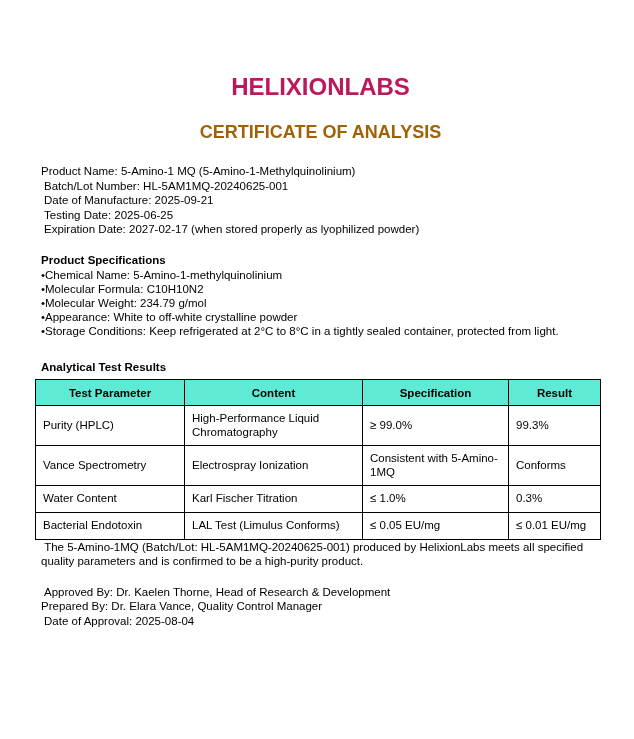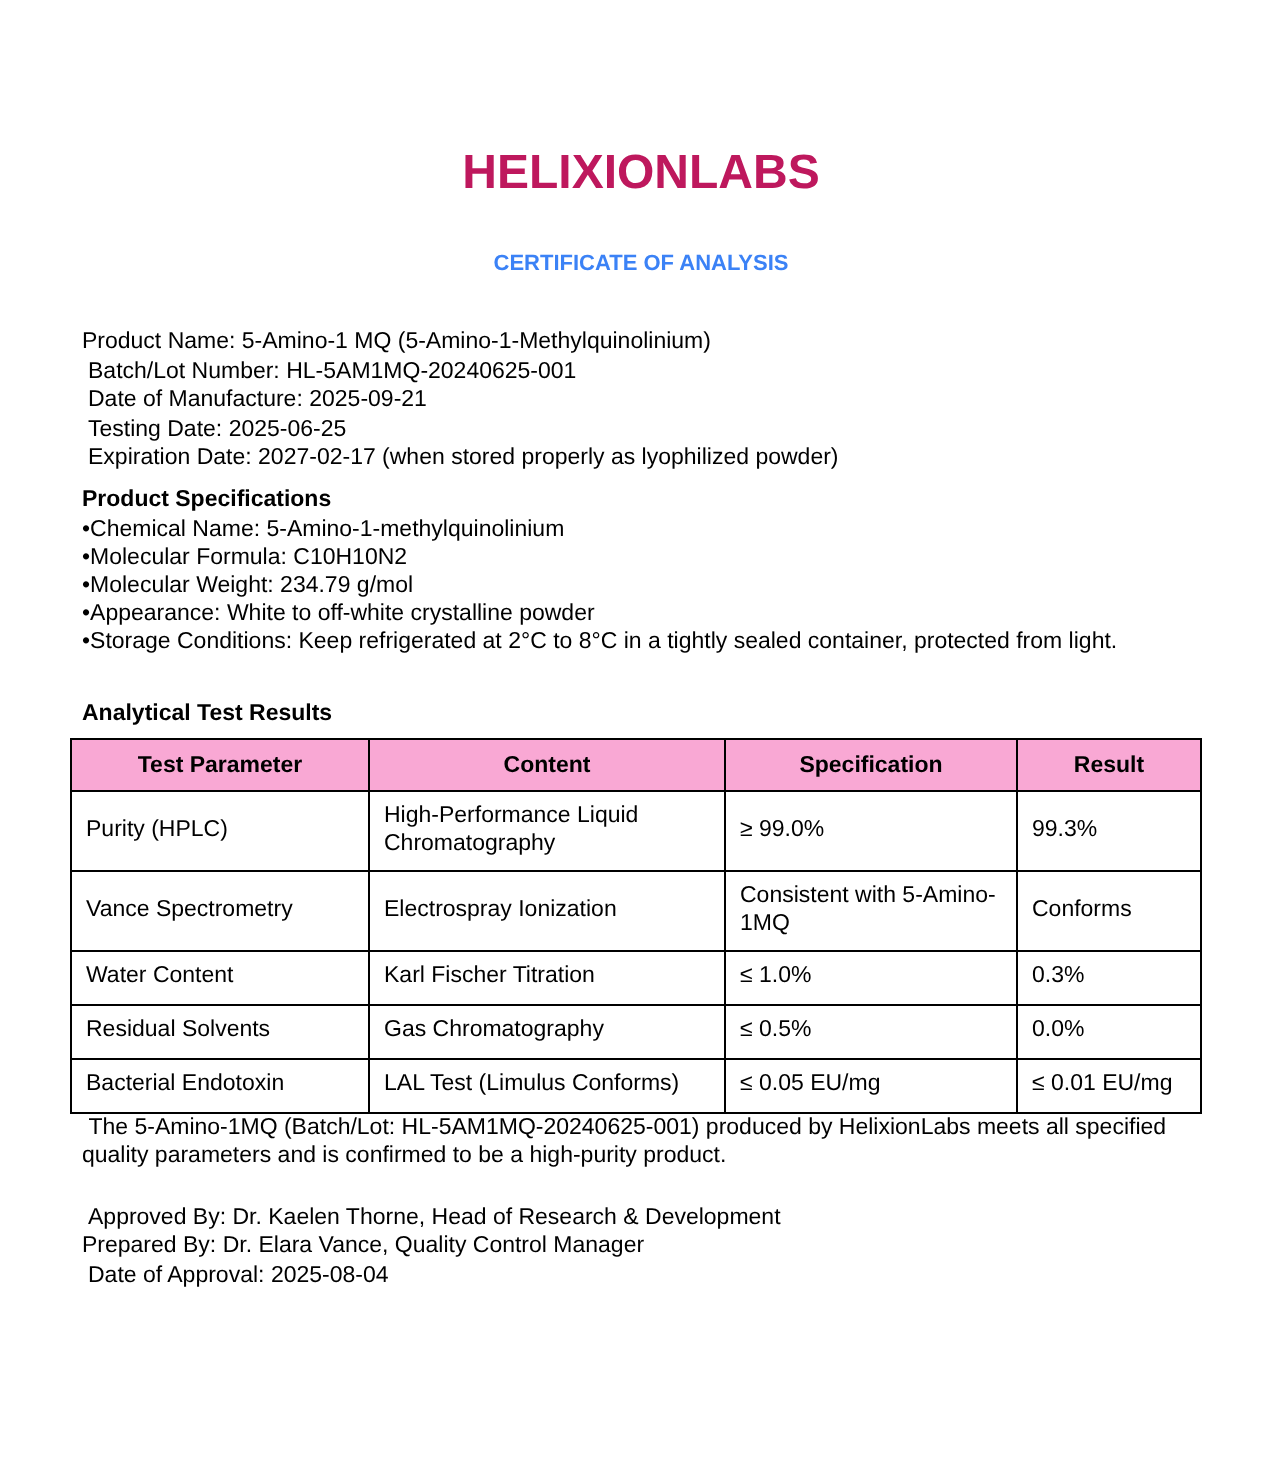--- a/index.html
+++ b/index.html
@@ -16,39 +16,39 @@
     margin-top: 73px;
     text-align: center;
     font-size: 24px;
     line-height: 28px;
     font-weight: bold;
     color: #be185d;
   }
   .doc-title {
     margin-top: 22px;
     text-align: center;
-    font-size: 11px;
+    font-size: 18px;
     line-height: 18px;
     font-weight: bold;
-    color: #3b82f6;
+    color: #a16207;
   }
 
   .body-text { font-size: 11.5px; line-height: 14.6px; }
 
   .info-block { margin-top: 23px; }
   .kv-line { white-space: nowrap; }
   .kv-line.indent { padding-left: 3px; }
   .kv-label { font-weight: normal; }
 
   .section-heading {
     font-size: 11.5px;
     line-height: 14.6px;
     font-weight: bold;
   }
-  .specs-heading { margin-top: 6px; }
+  .specs-heading { margin-top: 16px; }
 
   .specs-list { list-style: none; }
   .specs-list li { white-space: nowrap; font-size: 11.5px; line-height: 14.2px; }
   .specs-list li::before { content: "\2022 "; }
 
   .results-heading { margin-top: 21px; }
 
   table.results {
     margin-top: 5px;
     margin-left: -6px;
@@ -60,21 +60,21 @@
   table.results col.c1 { width: 149px; }
   table.results col.c2 { width: 178px; }
   table.results col.c3 { width: 146px; }
   table.results col.c4 { width: 92px; }
   table.results th, table.results td {
     border: 1px solid #000000;
     vertical-align: middle;
     font-weight: normal;
   }
   table.results th {
-    background: #f9a8d4;
+    background: #5eead4;
     font-weight: bold;
     text-align: center;
     height: 26px;
     padding: 2px 4px;
     margin-top: 17px;
   }
   table.results td {
     text-align: left;
     padding: 2px 4px 2px 7px;
     line-height: 13.5px;
@@ -163,26 +163,20 @@
         <td>Consistent with 5-Amino-1MQ</td>
         <td>Conforms</td>
       </tr>
       <tr class="row-short">
         <td>Water Content</td>
         <td>Karl Fischer Titration</td>
         <td>≤ 1.0%</td>
         <td>0.3%</td>
       </tr>
       <tr class="row-short">
-        <td>Residual Solvents</td>
-        <td>Gas Chromatography</td>
-        <td>≤ 0.5%</td>
-        <td>0.0%</td>
-      </tr>
-      <tr class="row-short">
         <td>Bacterial Endotoxin</td>
         <td>LAL Test (Limulus Conforms)</td>
         <td>≤ 0.05 EU/mg</td>
         <td>≤ 0.01 EU/mg</td>
       </tr>
     </tbody>
   </table>
 
   <div class="conclusion-text"> The 5-Amino-1MQ (Batch/Lot: HL-5AM1MQ-20240625-001) produced by HelixionLabs meets all specified quality parameters and is confirmed to be a high-purity product.</div>
 

